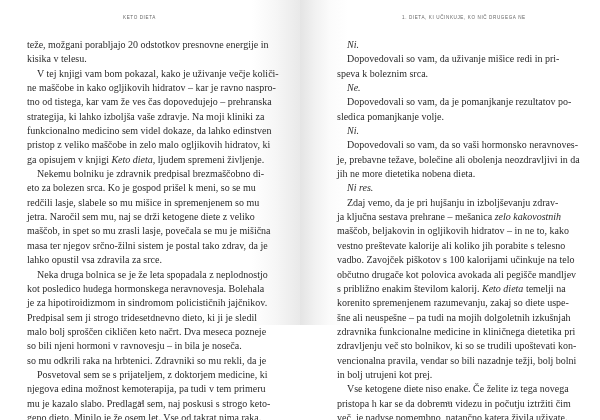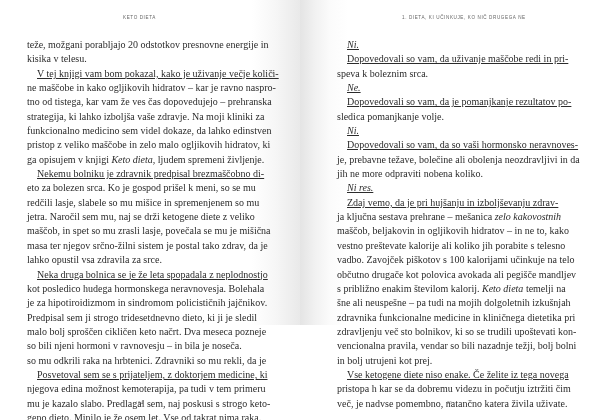--- a/index.html
+++ b/index.html
@@ -36,21 +36,21 @@
   .body-text {
     position: absolute; top: 38px; width: 221px;
     font-size: 10px; line-height: 14.35px;
     text-align: justify; hyphens: manual;
   }
   .page-left .body-text { left: 27px; }
   .page-right .body-text { left: 37px; }
 
   .line { display: block; white-space: nowrap; text-align-last: justify; text-align: justify; overflow: visible; }
   .line.last { text-align-last: left; }
-  .line.indent { padding-left: 10px; text-decoration: underline; }
+  .line.indent { padding-left: 10px; }
   em, .it { font-style: italic; }
 
   .folio {
     position: absolute; top: 400px;
     font-size: 5px; color: #555;
   }
   .page-left .folio { left: 138px; }
   .page-right .folio { left: 147px; }
 </style>
 </head>
@@ -87,37 +87,38 @@
         <span class="line">njegova edina možnost kemoterapija, pa tudi v tem primeru</span>
         <span class="line">mu je kazalo slabo. Predlagal sem, naj poskusi s strogo keto-</span>
         <span class="line last">geno dieto. Minilo je že osem let. Vse od takrat nima raka.</span>
       </div>
     <div class="folio">24</div>
   </div>
   <div class="page page-right">
     <div class="running-head">1. DIETA, KI UČINKUJE, KO NIČ DRUGEGA NE</div>
     <div class="body-text" id="right-body">
         <span class="line indent last"><em>Ni.</em></span>
-        <span class="line indent">Dopovedovali so vam, da uživanje maščobe redi in pri-</span>
+        <span class="line indent">Dopovedovali so vam, da uživanje mišice redi in pri-</span>
         <span class="line last">speva k boleznim srca.</span>
         <span class="line indent last"><em>Ne.</em></span>
         <span class="line indent">Dopovedovali so vam, da je pomanjkanje rezultatov po-</span>
         <span class="line last">sledica pomanjkanje volje.</span>
         <span class="line indent last"><em>Ni.</em></span>
         <span class="line indent">Dopovedovali so vam, da so vaši hormonsko neravnoves-</span>
         <span class="line">je, prebavne težave, bolečine ali obolenja neozdravljivi in da</span>
-        <span class="line last">jih ne more odpraviti nobena koliko.</span>
+        <span class="line last">jih ne more dietetika nobena dieta.</span>
         <span class="line indent last"><em>Ni res.</em></span>
         <span class="line indent">Zdaj vemo, da je pri hujšanju in izboljševanju zdrav-</span>
         <span class="line"><span>ja ključna sestava prehrane – mešanica </span><em>zelo kakovostnih</em><span></span></span>
         <span class="line">maščob, beljakovin in ogljikovih hidratov – in ne to, kako</span>
         <span class="line">vestno preštevate kalorije ali koliko jih porabite s telesno</span>
         <span class="line">vadbo. Zavojček piškotov s 100 kalorijami učinkuje na telo</span>
         <span class="line">občutno drugače kot polovica avokada ali pegišče mandljev</span>
         <span class="line"><span>s približno enakim številom kalorij. </span><em>Keto dieta</em><span> temelji na</span></span>
+        <span class="line">korenito spremenjenem razumevanju, zakaj so diete uspe-</span>
         <span class="line">šne ali neuspešne – pa tudi na mojih dolgoletnih izkušnjah</span>
         <span class="line">zdravnika funkcionalne medicine in kliničnega dietetika pri</span>
         <span class="line">zdravljenju več sto bolnikov, ki so se trudili upoštevati kon-</span>
         <span class="line">vencionalna pravila, vendar so bili nazadnje težji, bolj bolni</span>
         <span class="line last">in bolj utrujeni kot prej.</span>
         <span class="line indent">Vse ketogene diete niso enake. Če želite iz tega novega</span>
         <span class="line">pristopa h kar se da dobremu videzu in počutju iztržiti čim</span>
         <span class="line">več, je nadvse pomembno, natančno katera živila uživate.</span>
       </div>
     <div class="folio">25</div>

